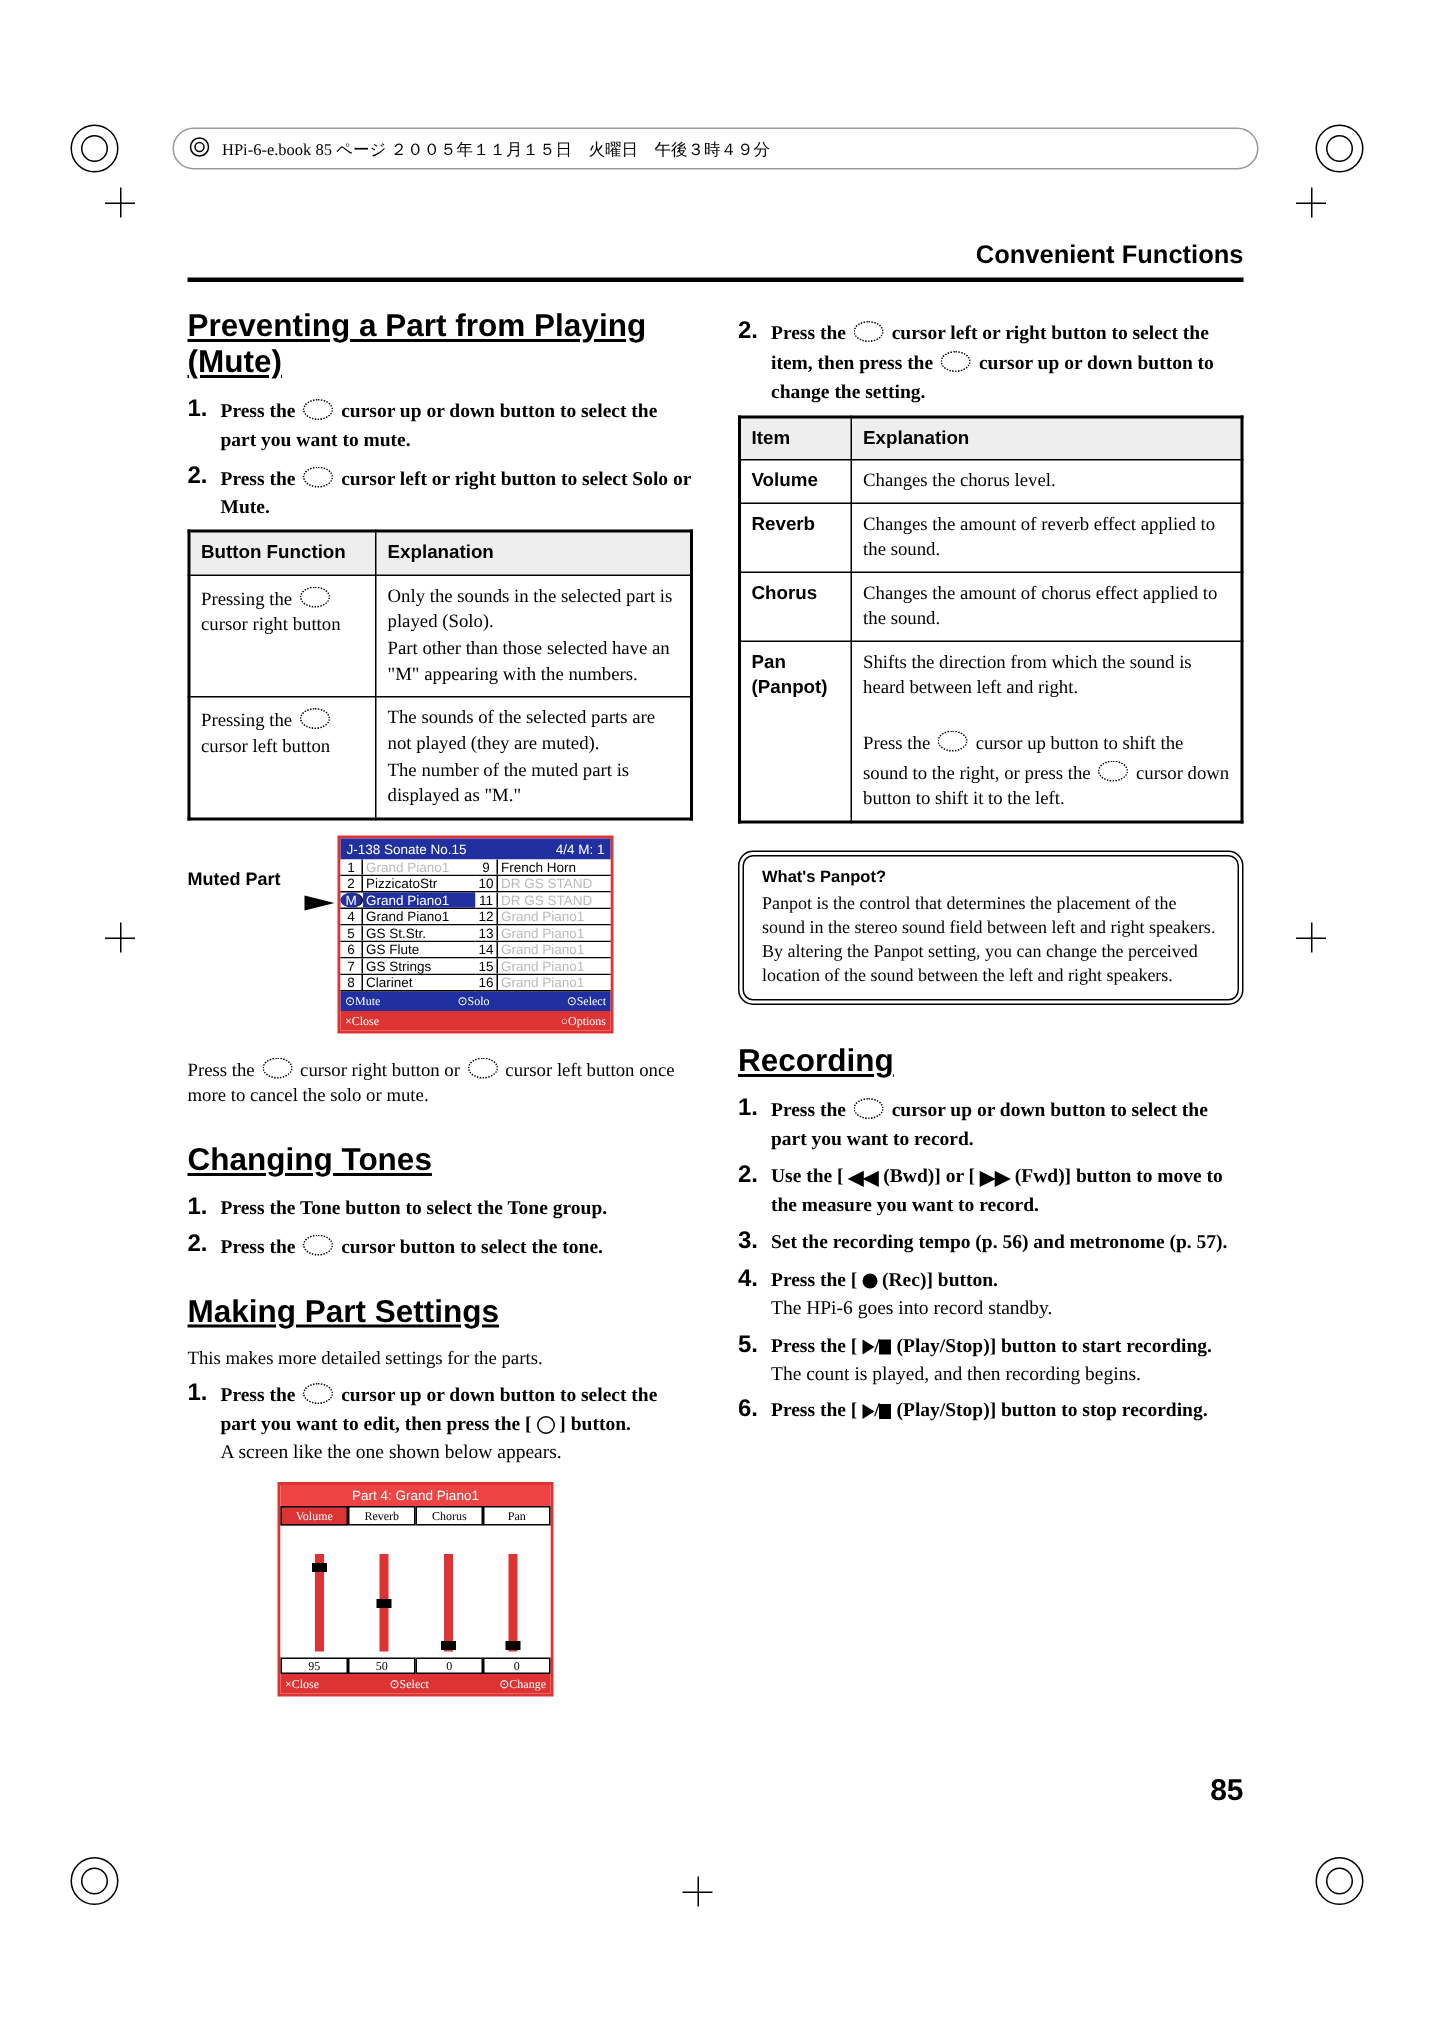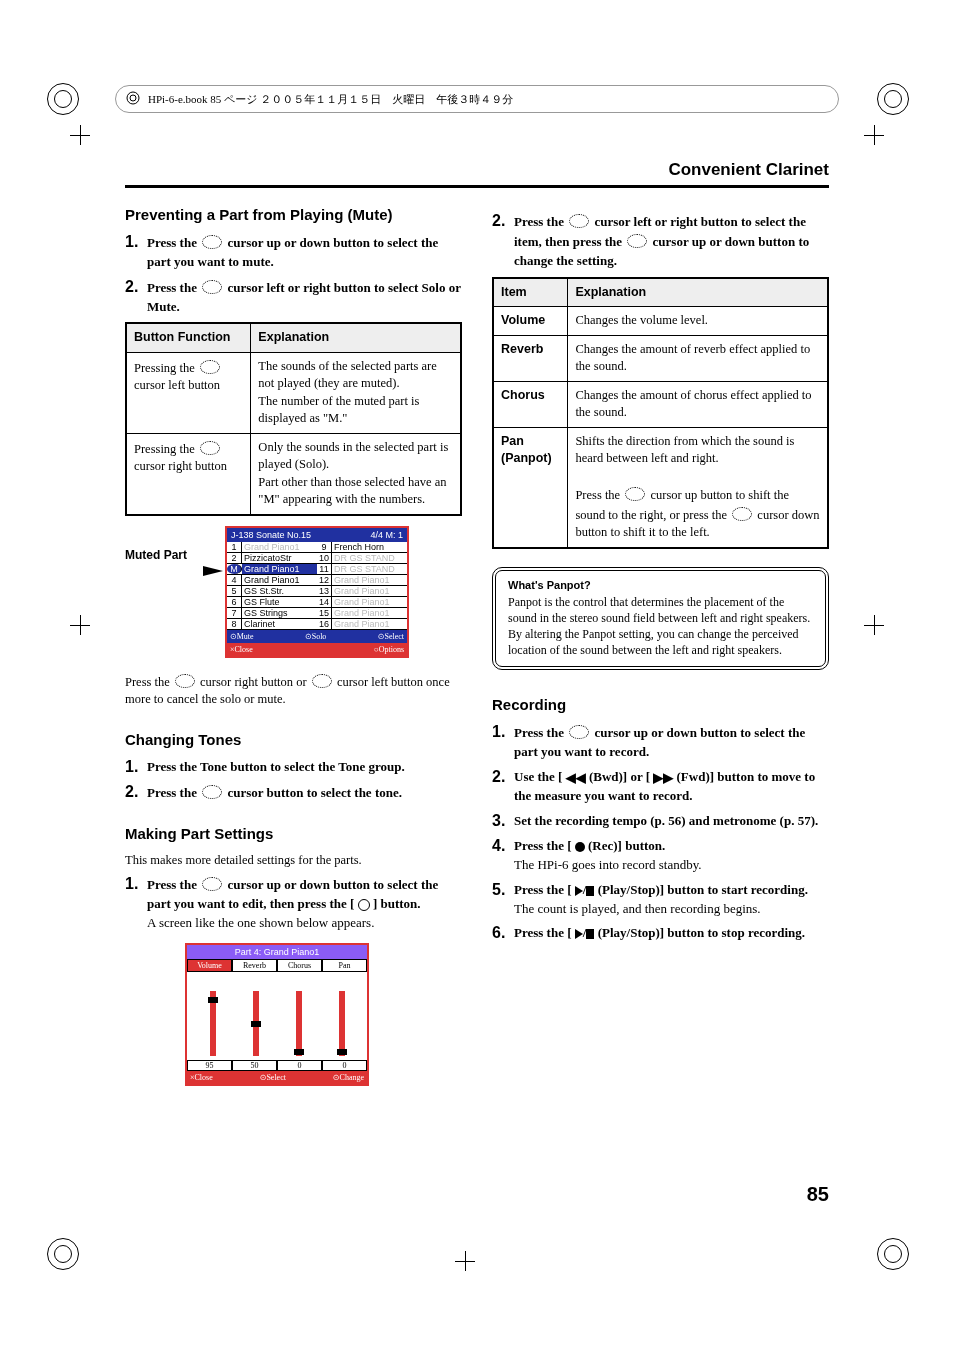--- a/index.html
+++ b/index.html
@@ -12,21 +12,21 @@
 .crosshair::before,.crosshair::after { content:""; position:absolute; background:#000; }
 .crosshair::before { width:20px; height:1px; top:10px; left:0; }
 .crosshair::after { width:1px; height:20px; top:0; left:10px; }
 .header-bar { position:absolute; top:85px; left:115px; right:115px; height:26px; border:1px solid #999; border-radius:14px; display:flex; align-items:center; font-size:11px; padding:0 10px; }
 .header-bar .spiral-icon { margin-right:8px; }
 .content { position:absolute; top:160px; left:125px; right:125px; }
 .running-head { text-align:right; font-family:Arial,sans-serif; font-weight:bold; font-size:17px; margin-bottom:5px; }
 .thick-rule { border-top:3px solid #000; margin-bottom:18px; }
 .columns { display:flex; gap:30px; }
 .col { flex:1; }
-h2.section { font-family:Arial,sans-serif; font-weight:bold; font-size:15px; margin:0 0 10px 0; }
+h2.section { font-family:Arial,sans-serif; font-weight:bold; font-size:21px; margin:0 0 10px 0;text-decoration:underline; }
 .ol { margin:0; padding:0; list-style:none; }
 .ol>li { display:flex; margin:6px 0; }
 .ol .num { font-family:Arial,sans-serif; font-weight:bold; font-size:16px; width:22px; flex-shrink:0; }
 .ol .body { flex:1; font-weight:bold; line-height:1.45; }
 .ol .body .normal { font-weight:normal;margin-top:27px; }
 .cursor-icon { display:inline-block; width:18px; height:12px; border:1.5px dotted #000; border-radius:50%; position:relative; top:2px; margin:0 2px; }
 table.data { border-collapse:collapse; width:100%; margin-top:6px; border:2px solid #000; }
 table.data th,table.data td { border:1px solid #000; padding:5px 7px; vertical-align:top; font-size:12.5px; line-height:1.4; text-align:left; }
 table.data thead th { background:#eee; font-family:Arial,sans-serif; font-weight:bold; }
 table.data td.item { font-family:Arial,sans-serif; font-weight:bold; }
@@ -43,21 +43,21 @@
 .ssfoot { display:flex; justify-content:space-between; font-size:8px; padding:2px 3px; background:#2030a0; color:#fff; }
 .ssbot { display:flex; justify-content:space-between; font-size:8px; padding:2px 3px; background:#d33; color:#fff; }
 .mutedlabel { position:absolute; font-family:Arial,sans-serif; font-weight:bold; font-size:12px; }
 .screenshot-wrap { position:relative; margin-left:100px; }
 .pointer-arrow { position:absolute; width:0; height:0; border-top:5px solid transparent; border-bottom:5px solid transparent; border-left:20px solid #000; }
 .note { font-size:12.5px; line-height:1.4; margin-top:14px; }
 .panpot-box { border:4px double #000; border-radius:10px; padding:8px 12px; margin-top:18px; }
 .panpot-box h3 { font-family:Arial,sans-serif; font-weight:bold; font-size:11px; margin:0 0 3px 0; }
 .panpot-box p { margin:0; font-size:12px; line-height:1.35; }
 .part-settings-shot { width:180px; border:2px solid #d33; margin:10px 0 0 60px; }
-.pshead { background:#8b5cf6; color:#fff; font-size:9px; font-family:Arial,sans-serif; text-align:center; padding:2px; }
+.pshead { background:#ef4444; color:#fff; font-size:9px; font-family:Arial,sans-serif; text-align:center; padding:2px; }
 .pstabs { display:flex; font-size:8px; }
 .pstab { flex:1; text-align:center; border:1px solid #000; padding:1px; }
 .pstab.active { background:#d33; color:#fff; }
 .pssliders { display:flex; height:80px; justify-content:space-around; align-items:flex-end; padding:4px; background:#fff; }
 .psslider { width:6px; height:65px; background:linear-gradient(#d33,#d33); position:relative; }
 .psslider .knob { position:absolute; width:10px; height:6px; background:#000; left:-2px; }
 .psvals { display:flex; font-size:8px; }
 .psval { flex:1; text-align:center; border:1px solid #000; }
 .psfoot { display:flex; justify-content:space-between; background:#d33; color:#fff; font-size:8px; padding:2px 3px; }
 .page-num { position:absolute; bottom:145px; right:125px; font-family:Arial,sans-serif; font-weight:bold; font-size:20px; }
@@ -98,21 +98,21 @@
     <span class="spiral-icon">
       <svg width="14" height="14" viewBox="0 0 14 14">
           <circle cx="7" cy="7" r="6" fill="none" stroke="#000"></circle>
           <circle cx="7" cy="7" r="3" fill="none" stroke="#000"></circle>
         </svg>
     </span>
     <span>HPi-6-e.book 85 ページ ２００５年１１月１５日　火曜日　午後３時４９分</span>
   </div>
 
   <div class="content">
-    <div class="running-head">Convenient Clarinet</div>
+    <div class="running-head">Convenient Functions</div>
     <div class="thick-rule"></div>
 
     <div class="columns">
       <div class="col">
 
         <h2 class="section">Preventing a Part from Playing (Mute)</h2>
         <ul class="ol">
           <li>
               <span class="num">1.</span>
             <span class="body">Press the <span class="cursor-icon"></span> cursor up or down button to select the part you want to mute.</span>
@@ -125,26 +125,26 @@
 
         <table class="data">
           <thead>
               <tr>
             <th>Button Function</th>
             <th>Explanation</th>
           </tr>
             </thead>
           <tbody>
             <tr>
+              <td>Pressing the <span class="cursor-icon"></span> cursor right button</td>
+              <td>Only the sounds in the selected part is played (Solo).<br>Part other than those selected have an "M" appearing with the numbers.</td>
+            </tr>
+            <tr>
               <td>Pressing the <span class="cursor-icon"></span> cursor left button</td>
               <td>The sounds of the selected parts are not played (they are muted).<br>The number of the muted part is displayed as "M."</td>
-            </tr>
-            <tr>
-              <td>Pressing the <span class="cursor-icon"></span> cursor right button</td>
-              <td>Only the sounds in the selected part is played (Solo).<br>Part other than those selected have an "M" appearing with the numbers.</td>
             </tr>
           </tbody>
         </table>
 
         <div class="screenshot-wrap">
           <div class="mutedlabel" style="top:22px;left:-100px;">Muted Part</div>
           <div class="pointer-arrow" style="top:40px;left:-22px;"></div>
           <div class="screenshot-box">
             <div class="sshead">
               <span>J-138 Sonate No.15</span>
@@ -302,21 +302,21 @@
         <table class="data">
           <thead>
               <tr>
             <th>Item</th>
             <th>Explanation</th>
           </tr>
             </thead>
           <tbody>
             <tr>
                 <td class="item">Volume</td>
-                <td>Changes the volume level.</td>
+                <td>Changes the chorus level.</td>
               </tr>
             <tr>
                 <td class="item">Reverb</td>
                 <td>Changes the amount of reverb effect applied to the sound.</td>
               </tr>
             <tr>
                 <td class="item">Chorus</td>
                 <td>Changes the amount of chorus effect applied to the sound.</td>
               </tr>
             <tr>

